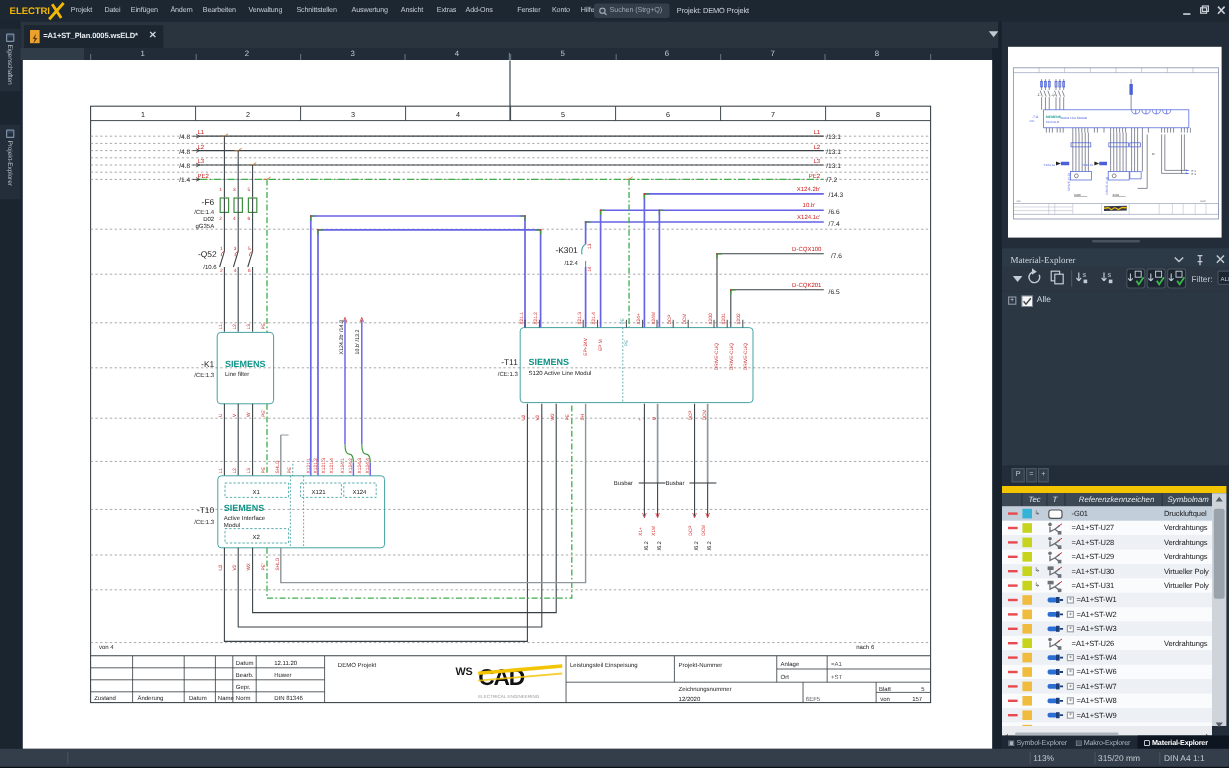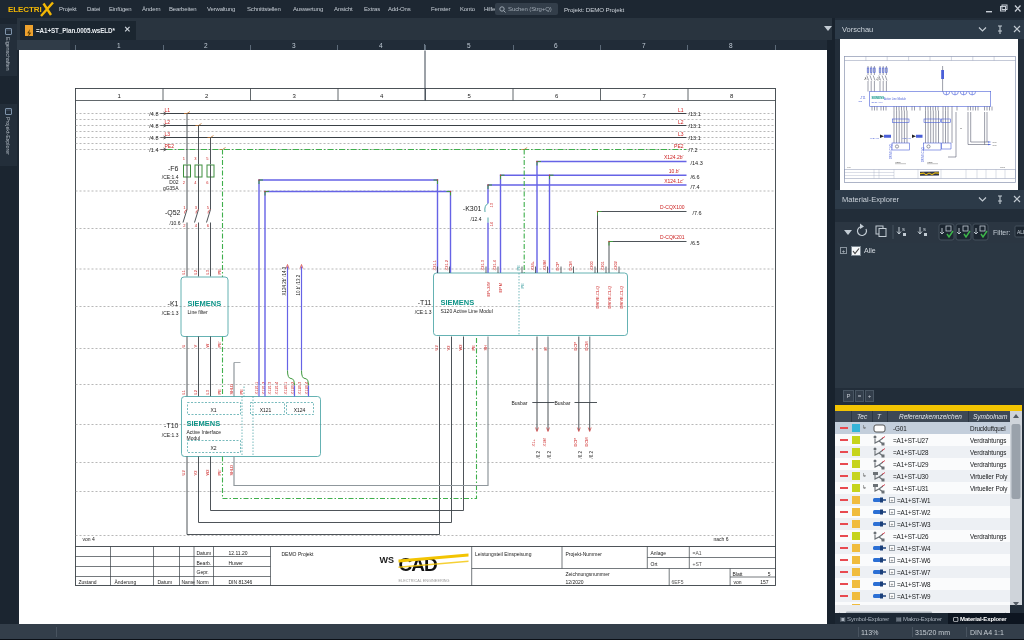--- a/index.html
+++ b/index.html
@@ -470,28 +470,20 @@
 <path d="M398 559 L468 553 L468 556 L398 562 Z" fill="#f3c402"></path>
 <path d="M398 566 L468 560 L468 561.5 L398 567.5 Z" fill="#f3c402" opacity="0.8"></path>
           </g>
 <text x="398" y="581" font-size="3.8" fill="#9a9a9a">ELECTRICAL ENGINEERING</text>
 </g>
     </svg>
   </div>
   <div class="abs" id="gapv"></div>
   <div class="abs" id="gaptop"></div>
   <div class="abs" id="rpanel">
-    <div class="phead" style="top:2px;">
-      <span class="phtxt">Vorschau</span>
-      <svg style="position:absolute;left:143px;top:4px" width="44" height="11" viewBox="0 0 44 11">
-        <path d="M1 3.5 L4.5 7 L8 3.5" stroke="#c2cad2" stroke-width="1.2" fill="none"></path>
-        <path d="M20 2 L24 2 M22 2 L22 7 M20 7 L24 7 M22 7 L22 10" stroke="#c2cad2" stroke-width="1.1" fill="none"></path>
-        <path d="M36 2 L42 8 M42 2 L36 8" stroke="#c2cad2" stroke-width="1.2"></path>
-      </svg>
-    </div>
     <div id="vorwhite">
       <svg id="minisvg" width="178" height="159" viewBox="0 0 178 159" fill="none">
 <rect x="4.5" y="17.5" width="171" height="126" stroke="#8a94b0" stroke-width="0.7" fill="none"></rect>
 <line x1="4.5" y1="21.5" x2="175.5" y2="21.5" stroke="#8a94b0" stroke-width="0.5"></line>
 <line x1="25.9" y1="17.5" x2="25.9" y2="21.5" stroke="#8a94b0" stroke-width="0.4"></line>
 <line x1="47.2" y1="17.5" x2="47.2" y2="21.5" stroke="#8a94b0" stroke-width="0.4"></line>
 <line x1="68.6" y1="17.5" x2="68.6" y2="21.5" stroke="#8a94b0" stroke-width="0.4"></line>
 <line x1="90.0" y1="17.5" x2="90.0" y2="21.5" stroke="#8a94b0" stroke-width="0.4"></line>
 <line x1="111.4" y1="17.5" x2="111.4" y2="21.5" stroke="#8a94b0" stroke-width="0.4"></line>
 <line x1="132.8" y1="17.5" x2="132.8" y2="21.5" stroke="#8a94b0" stroke-width="0.4"></line>
@@ -646,21 +638,21 @@
 <path d="M148 102.2 L151.5 103 L148 103.8 Z" fill="#4a5fd8"></path>
 <text x="152.5" y="104.2" font-size="2.4" fill="#333">/7.1</text>
 <text x="152.5" y="107" font-size="2.4" fill="#333">/7.1</text>
 <text x="120" y="90" font-size="2.4" fill="#333">M</text>
 <path d="M116 73 L116 118 L108 118" stroke="#3a3f55" stroke-width="0.5" fill="none"></path>
 <text x="7" y="129" font-size="2.3" fill="#666">von</text>
 <text x="160" y="129" font-size="2.3" fill="#666">nach</text>
       </svg>
     </div>
     <div style="position:absolute;left:75px;top:182px;width:40px;height:2px;background:#46525e;border-radius:1px;"></div>
-    <div class="phead" style="top:172px;">
+    <div class="phead" style="top:189px;font-family:Liberation Serif, serif;">
       <span class="phtxt">Material-Explorer</span>
       <svg style="position:absolute;left:143px;top:4px" width="44" height="11" viewBox="0 0 44 11">
         <path d="M1 3.5 L4.5 7 L8 3.5" stroke="#c2cad2" stroke-width="1.2" fill="none"></path>
         <path d="M20 2 L24 2 M22 2 L22 7 M20 7 L24 7 M22 7 L22 10" stroke="#c2cad2" stroke-width="1.1" fill="none"></path>
         <path d="M36 2 L42 8 M42 2 L36 8" stroke="#c2cad2" stroke-width="1.2"></path>
       </svg>
     </div>
     <div id="metool">
       <svg width="189" height="21" viewBox="0 0 189 21">
 <path d="M9 8 L17 8 L13 13 Z" fill="#c3ccd4"></path>

